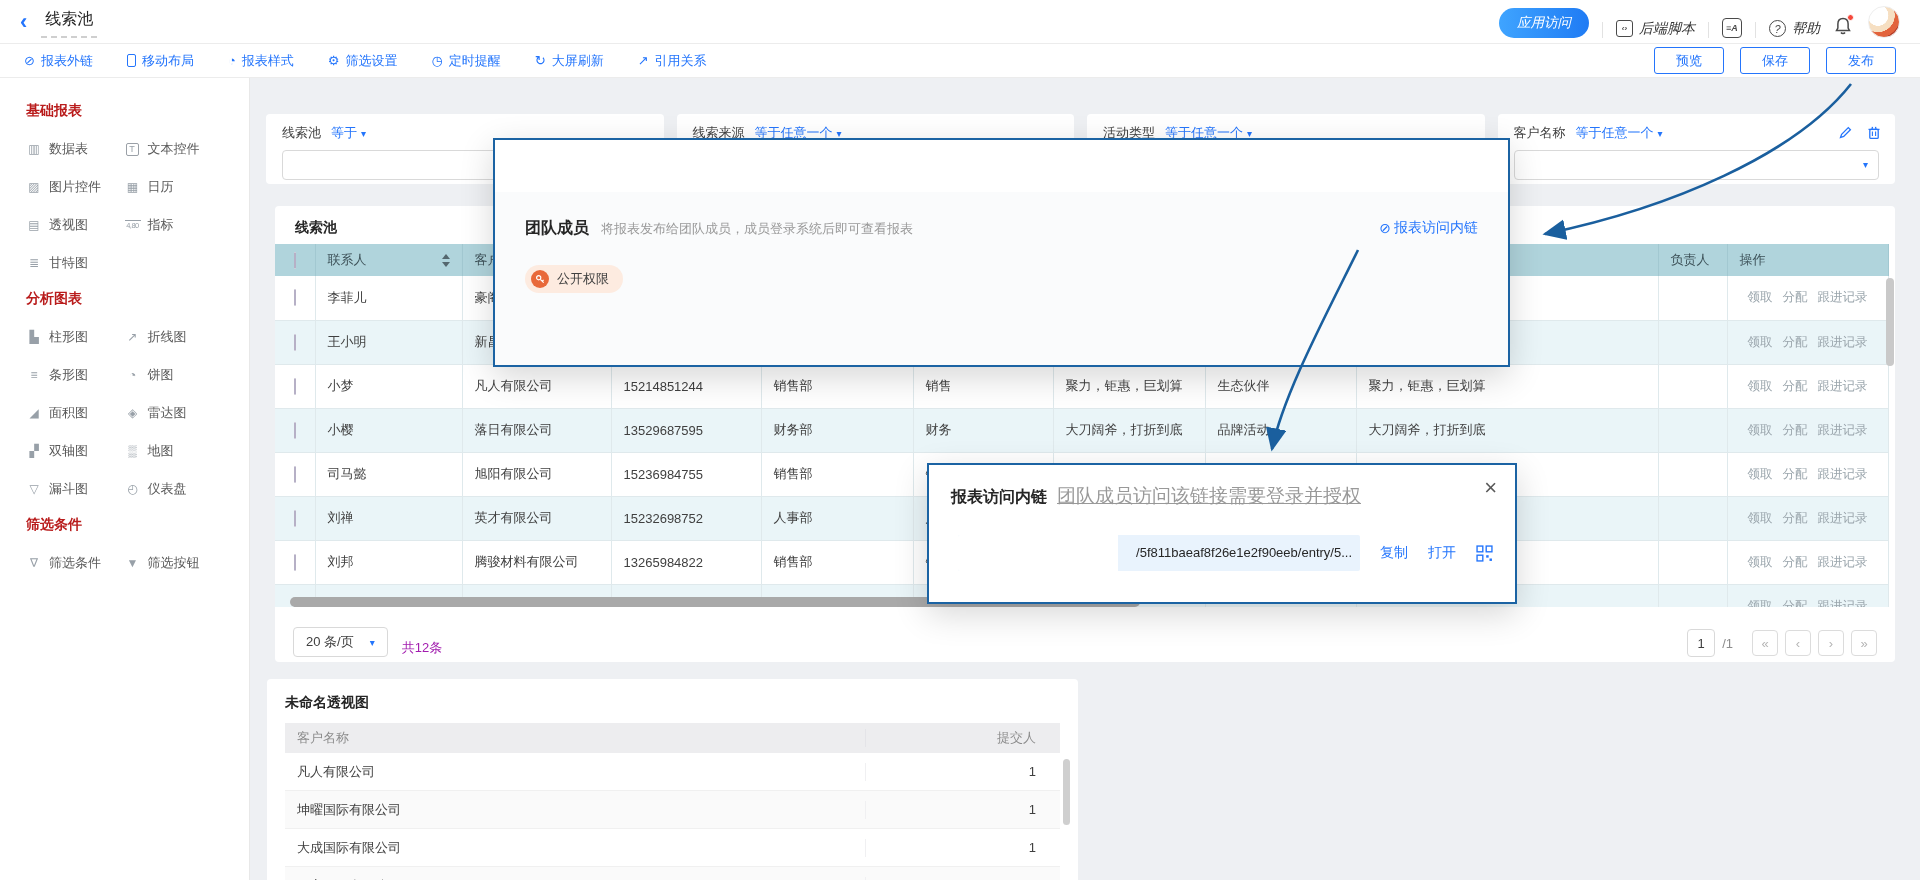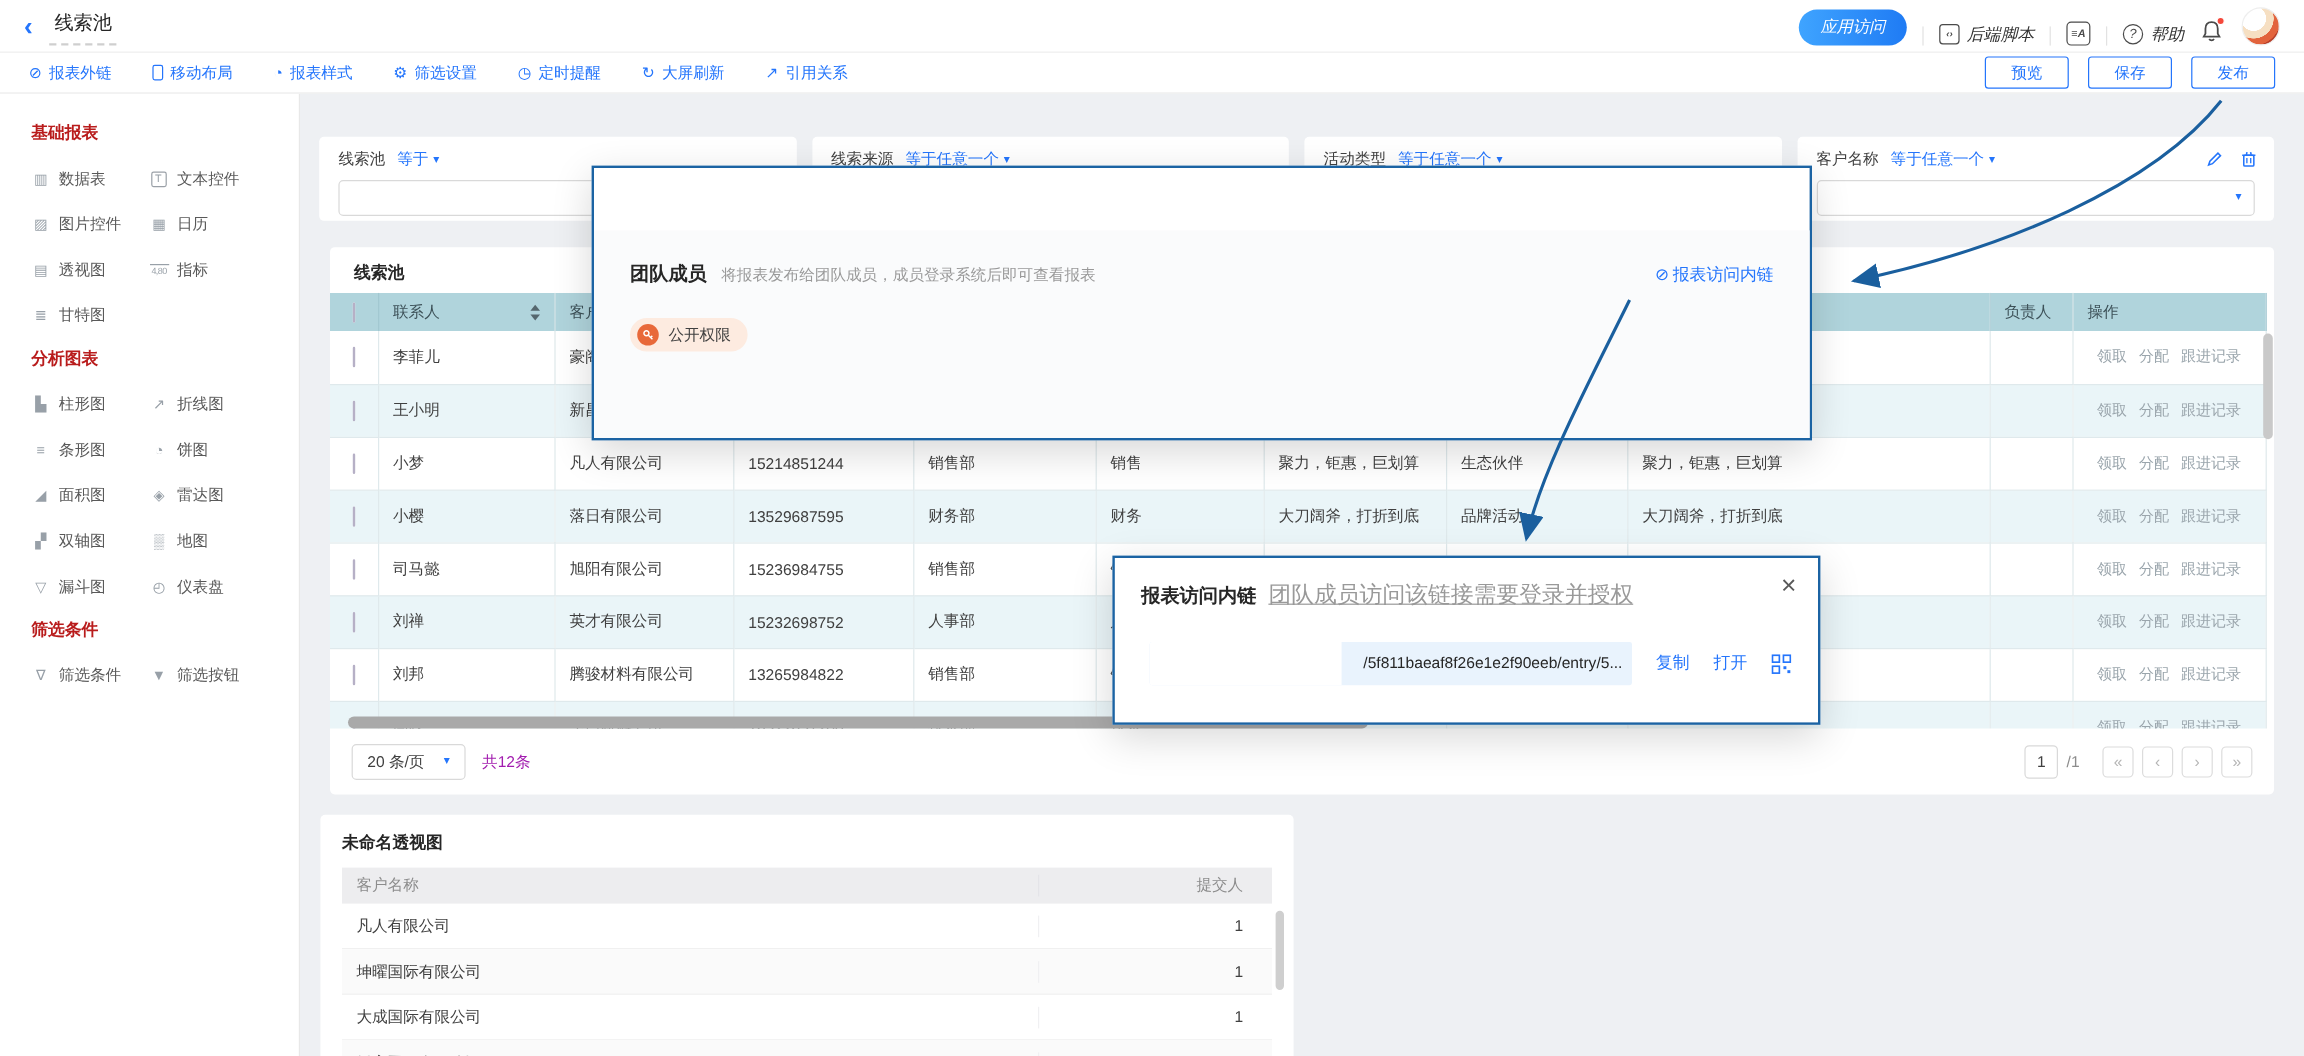--- a/index.html
+++ b/index.html
@@ -70,21 +70,21 @@
   .sort { display:flex; flex-direction:column; gap:3px; cursor:pointer; }
   .sort i { display:block; width:0; height:0; border-left:4px solid transparent; border-right:4px solid transparent; }
   .sort .up { border-bottom:5px solid #55676e; }
   .sort .dn { border-top:5px solid #55676e; }
   td.ops { text-align:center; }
   td.ops span { color:#9aa5ac; margin:0 5px; cursor:pointer; font-size:12.5px; }
   th.center { text-align:center; }
   .hbar { position:absolute; left:15px; top:391px; width:850px; height:10px; background:#a9a9a9; border-radius:5px; z-index:8; cursor:pointer; }
   .vbar { position:absolute; right:1px; top:72px; width:8px; height:88px; background:#c9c9c9; border-radius:4px; z-index:8; cursor:pointer; }
 
-  .pager { height:55px; display:flex; align-items:center; padding:5px 18px; }
+  .pager { height:55px; display:flex; align-items:flex-end; padding:5px 18px; }
   .psize { height:30px; border:1px solid #d9d9d9; border-radius:4px; padding:0 12px; display:flex; align-items:center; gap:16px; font-size:13px; color:#404040; cursor:pointer; }
   .psize .caret { color:#2475fc; }
   .ptotal { color:#a21caf; font-size:13px; margin-left:14px; }
   .pright { margin-left:auto; display:flex; align-items:center; }
   .pnum { min-width:28px; height:28px; border:1px solid #d9d9d9; border-radius:4px; display:flex; align-items:center; justify-content:center; font-size:13px; color:#404040; cursor:pointer; }
   .pof { color:#8c8c8c; margin:0 12px 0 7px; font-size:13px; }
   .pbtn { width:26px; height:26px; border:1px solid #dcdcdc; border-radius:4px; background:#fff; color:#b5b5b5; display:flex; align-items:center; justify-content:center; font-size:13px; margin-left:7px; cursor:pointer; }
 
   
   .pivot-card { position:absolute; top:601px; left:17px; width:811px; height:240px; background:#fff; border-radius:4px; }

